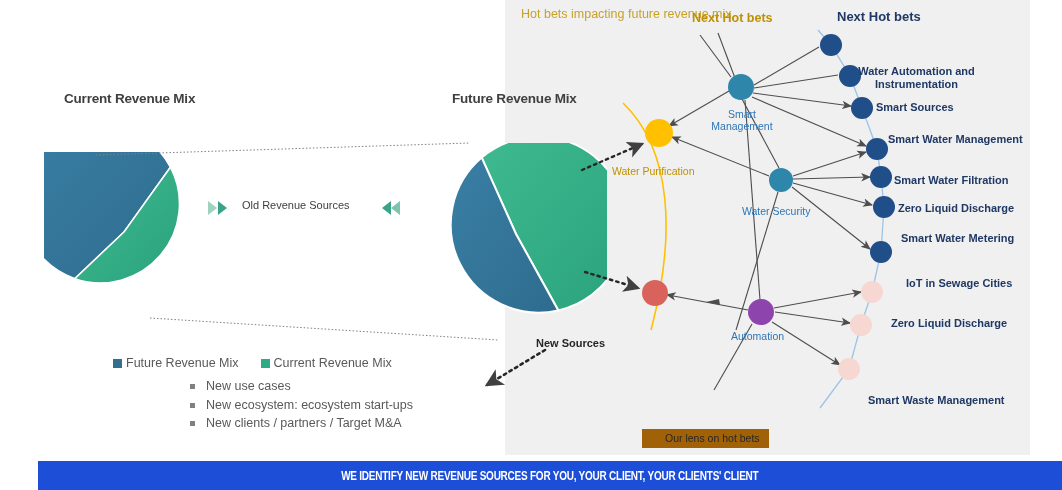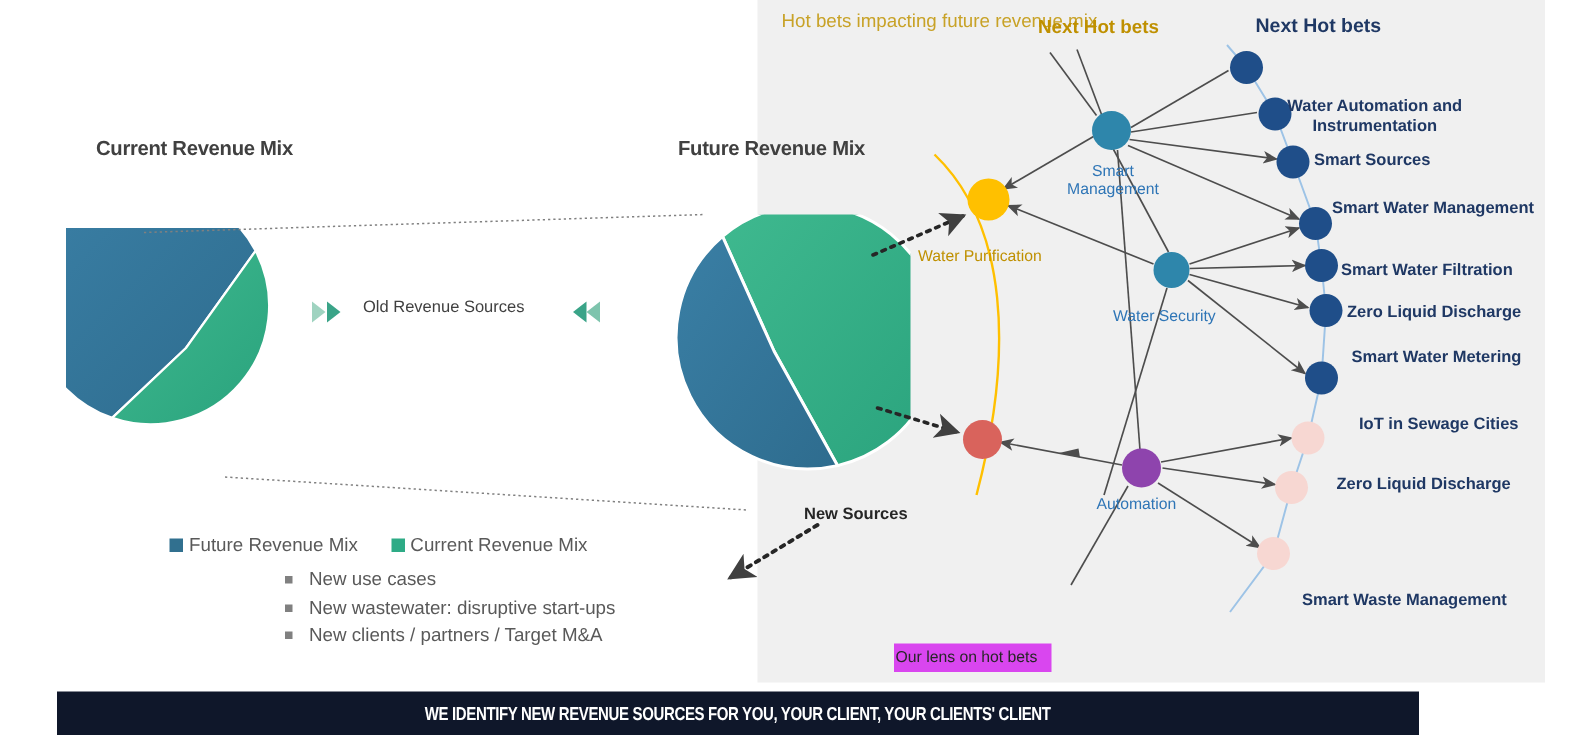--- a/index.html
+++ b/index.html
@@ -124,34 +124,34 @@
     color: #1f3864;
     line-height: 1.2;
     white-space: nowrap;
     margin-top: 32px;
   }
   .leaf-label.two-line { white-space: normal; width: 140px; text-align: center; }
 
   
   #lens-pill {
     position: absolute;
-    left: 596px; top: 429px;
-    background: #d946ef;
+    left: 642px; top: 429px;
+    background: #a16207;
     color: #262626;
     font-size: 10.5px;
-    padding: 3px 9px 4px 1px;
+    padding: 3px 9px 4px 23px;
     white-space: nowrap;
   }
 
   
   #banner {
     position: absolute;
     left: 38px; top: 461px;
-    width: 908px; height: 29px;
-    background: #0f172a;
+    width: 1024px; height: 29px;
+    background: #1d4ed8;
     display: flex; align-items: center; justify-content: center;
   }
   #banner-text {
     color: #ffffff;
     font-size: 12.5px;
     font-weight: bold;
     letter-spacing: -0.3px;
     transform: scaleX(0.80);
     white-space: nowrap;
   }
@@ -238,21 +238,21 @@
     </span>
   </div>
 
   <div id="bullets">
     <div class="bullet-row">
       <span class="bullet-mark"></span>
       <span>New use cases</span>
     </div>
     <div class="bullet-row">
       <span class="bullet-mark"></span>
-      <span>New wastewater: disruptive start-ups</span>
+      <span>New ecosystem: ecosystem start-ups</span>
     </div>
     <div class="bullet-row">
       <span class="bullet-mark"></span>
       <span>New clients / partners / Target M&amp;A</span>
     </div>
   </div>
 
   <svg style="position:absolute; left:0; top:0;" width="1062" height="490">
     <defs>
       <marker id="dotArrow" markerWidth="8" markerHeight="8" refX="6" refY="4" orient="auto">

